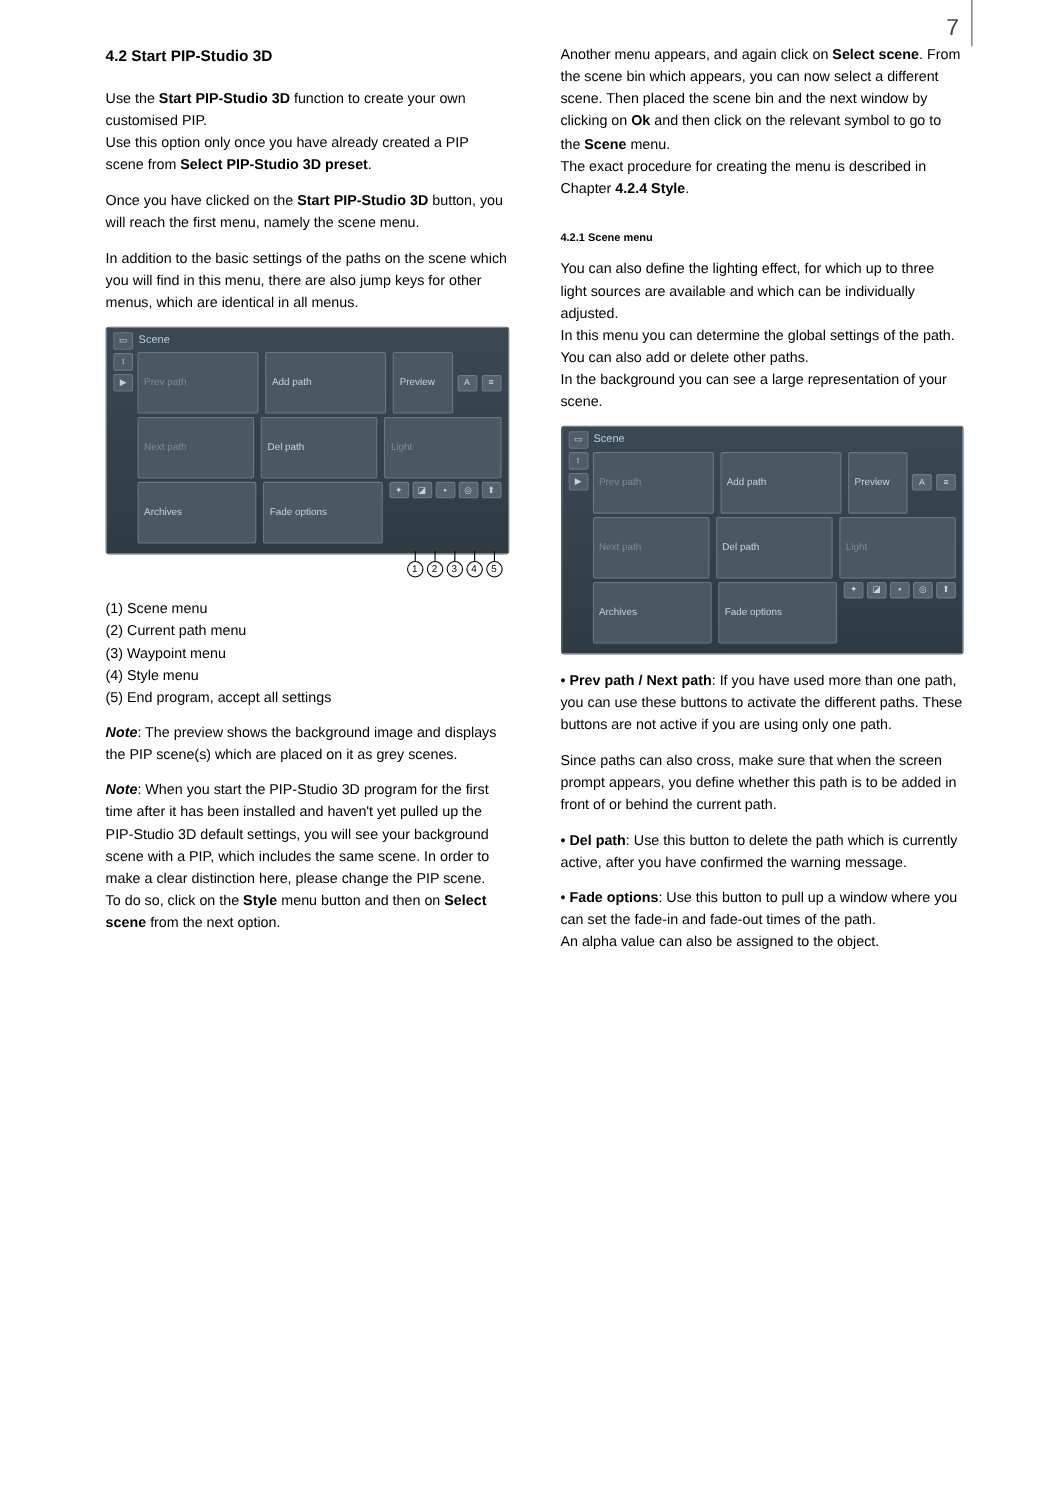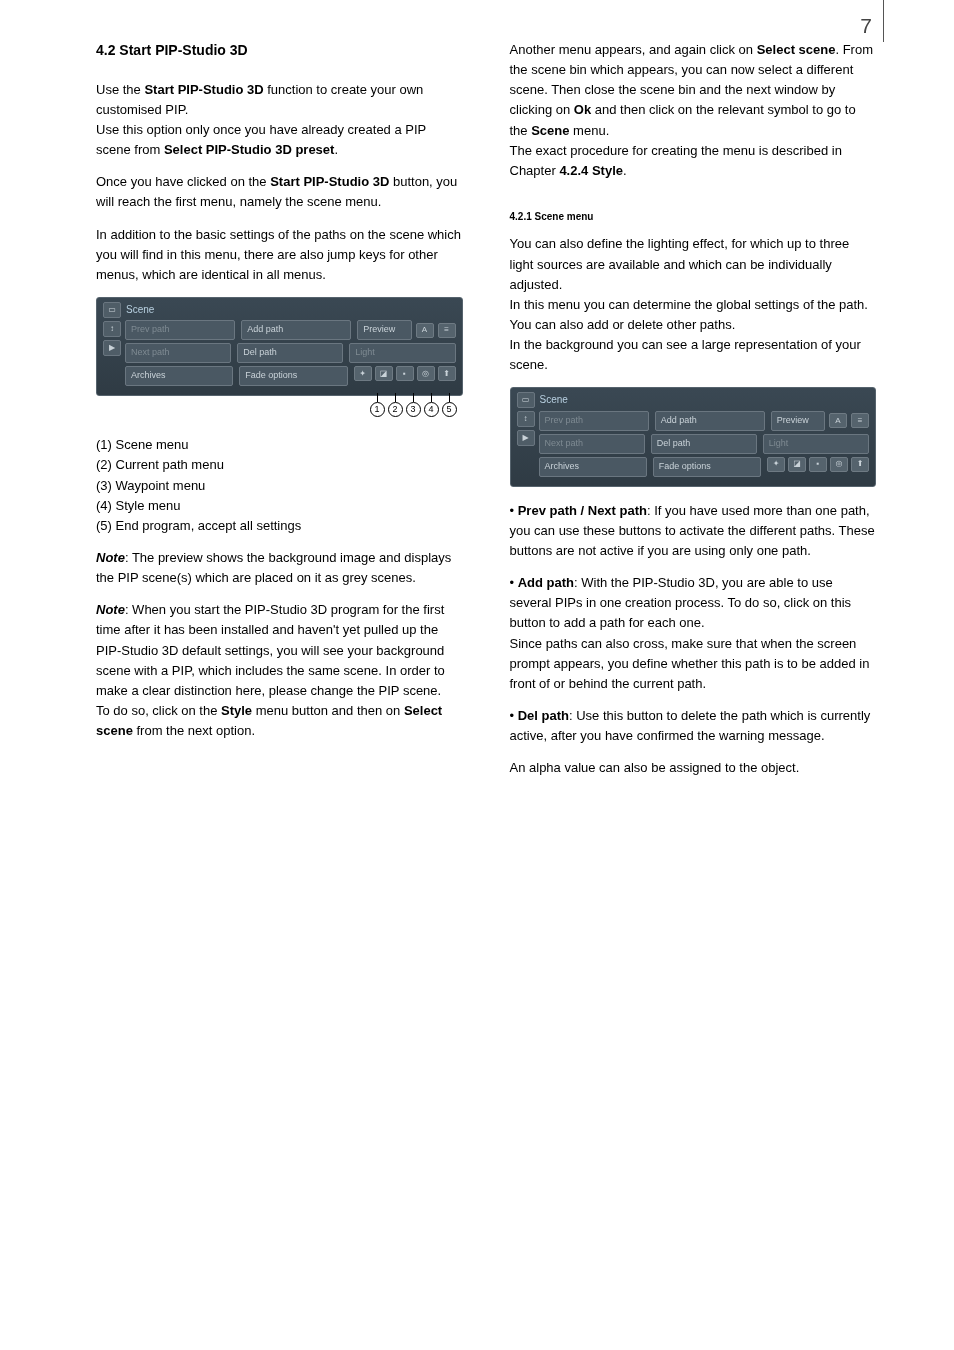--- a/index.html
+++ b/index.html
@@ -89,21 +89,21 @@
   .ui-row {
     display: flex;
     gap: 6px;
     margin-bottom: 3px;
   }
   .ui-btn {
     flex: 1;
     background: #4a5863;
     border: 1px solid #6a7680;
     border-radius: 2px;
-    padding: 2px 5px;
+    padding: 20px 5px;
     white-space: nowrap;
     min-height: 14px;
   }
   .ui-btn.dim { color: #7e8a92; }
   .ui-preview {
     display: flex; gap: 4px; align-items: center;
     flex: 1;
   }
   .ui-iconrow {
     display: flex; gap: 3px; flex: 1; justify-content: flex-end;
@@ -220,21 +220,21 @@
     <p class="nomb">
       <strong><em>Note</em></strong><span>: When you start the PIP-Studio 3D program for the first time after it has been installed and haven't yet pulled up the PIP-Studio 3D default settings, you will see your background scene with a PIP, which includes the same scene. In order to make a clear distinction here, please change the PIP scene.</span>
     </p>
     <p>
       <span>To do so, click on the </span><strong>Style</strong><span> menu button and then on </span><strong>Select scene</strong><span> from the next option.</span>
     </p>
   </div>
 
   <div class="col">
     <p class="nomb" style="margin-top:6px">
-      <span>Another menu appears, and again click on </span><strong>Select scene</strong><span>. From the scene bin which appears, you can now select a different scene. Then close the scene bin and the next window by clicking on </span><strong>Ok</strong><span> and then click on the relevant symbol to go to the </span><strong>Scene</strong><span> menu.</span>
+      <span>Another menu appears, and again click on </span><strong>Select scene</strong><span>. From the scene bin which appears, you can now select a different scene. Then placed the scene bin and the next window by clicking on </span><strong>Ok</strong><span> and then click on the relevant symbol to go to the </span><strong>Scene</strong><span> menu.</span>
     </p>
     <p>
       <span>The exact procedure for creating the menu is described in Chapter </span><strong>4.2.4 Style</strong><span>.</span>
     </p>
 
     <h3>4.2.1 Scene menu</h3>
 
     <p class="nomb">You can also define the lighting effect, for which up to three light sources are available and which can be individually adjusted.</p>
     <p class="nomb">In this menu you can determine the global settings of the path. You can also add or delete other paths.</p>
     <p>In the background you can see a large representation of your scene.</p>
@@ -272,25 +272,25 @@
             <div class="ui-icon">⬆</div>
           </div>
         </div>
       </div>
     </div>
 
     <p>
       <span>• </span><strong>Prev path / Next path</strong><span>: If you have used more than one path, you can use these buttons to activate the different paths. These buttons are not active if you are using only one path.</span>
     </p>
 
+    <p>Since paths can also cross, make sure that when the screen prompt appears, you define whether this path is to be added in front of or behind the current path.</p>
+
+    <p>
+      <span>• </span><strong>Del path</strong><span>: Use this button to delete the path which is currently active, after you have confirmed the warning message.</span>
+    </p>
+
     <p class="nomb">
-      <span>• </span><strong>Add path</strong><span>: With the PIP-Studio 3D, you are able to use several PIPs in one creation process. To do so, click on this button to add a path for each one.</span>
-    </p>
-    <p>Since paths can also cross, make sure that when the screen prompt appears, you define whether this path is to be added in front of or behind the current path.</p>
-
-    <p>
-      <span>• </span><strong>Del path</strong><span>: Use this button to delete the path which is currently active, after you have confirmed the warning message.</span>
-    </p>
-
+      <span>• </span><strong>Fade options</strong><span>: Use this button to pull up a window where you can set the fade-in and fade-out times of the path.</span>
+    </p>
     <p>An alpha value can also be assigned to the object.</p>
   </div>
 
 </div>
 
 </body></html>

